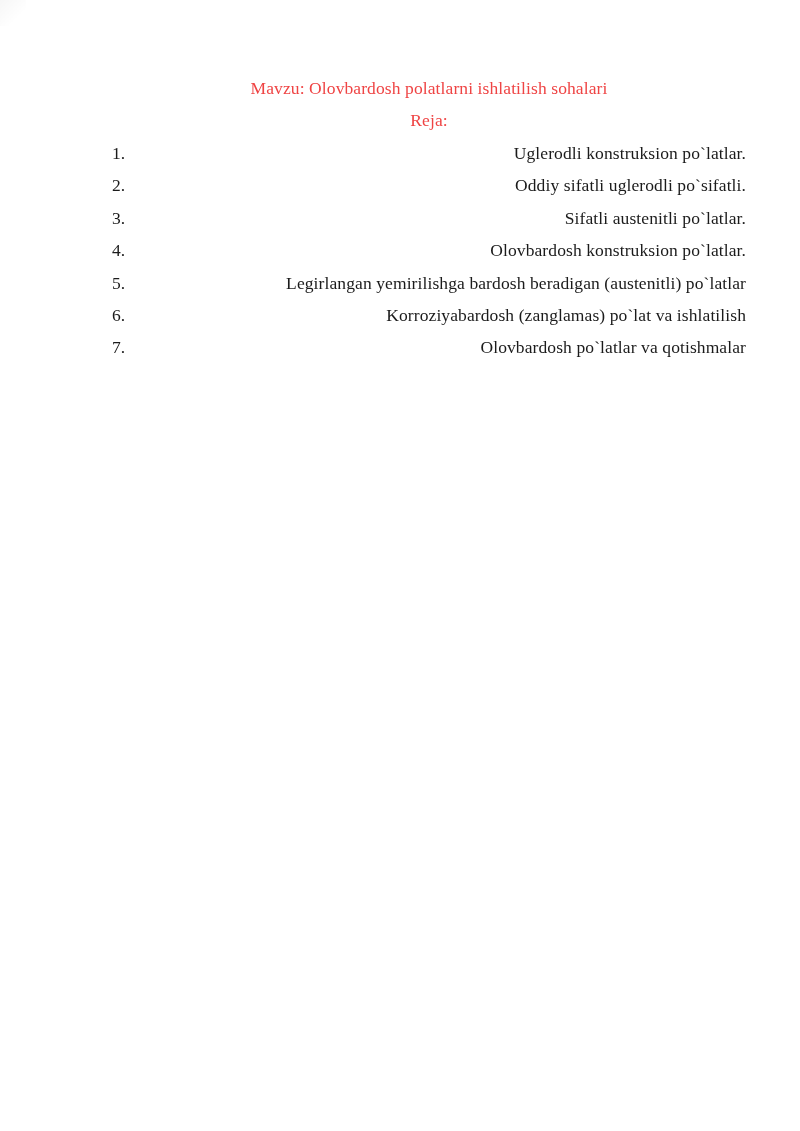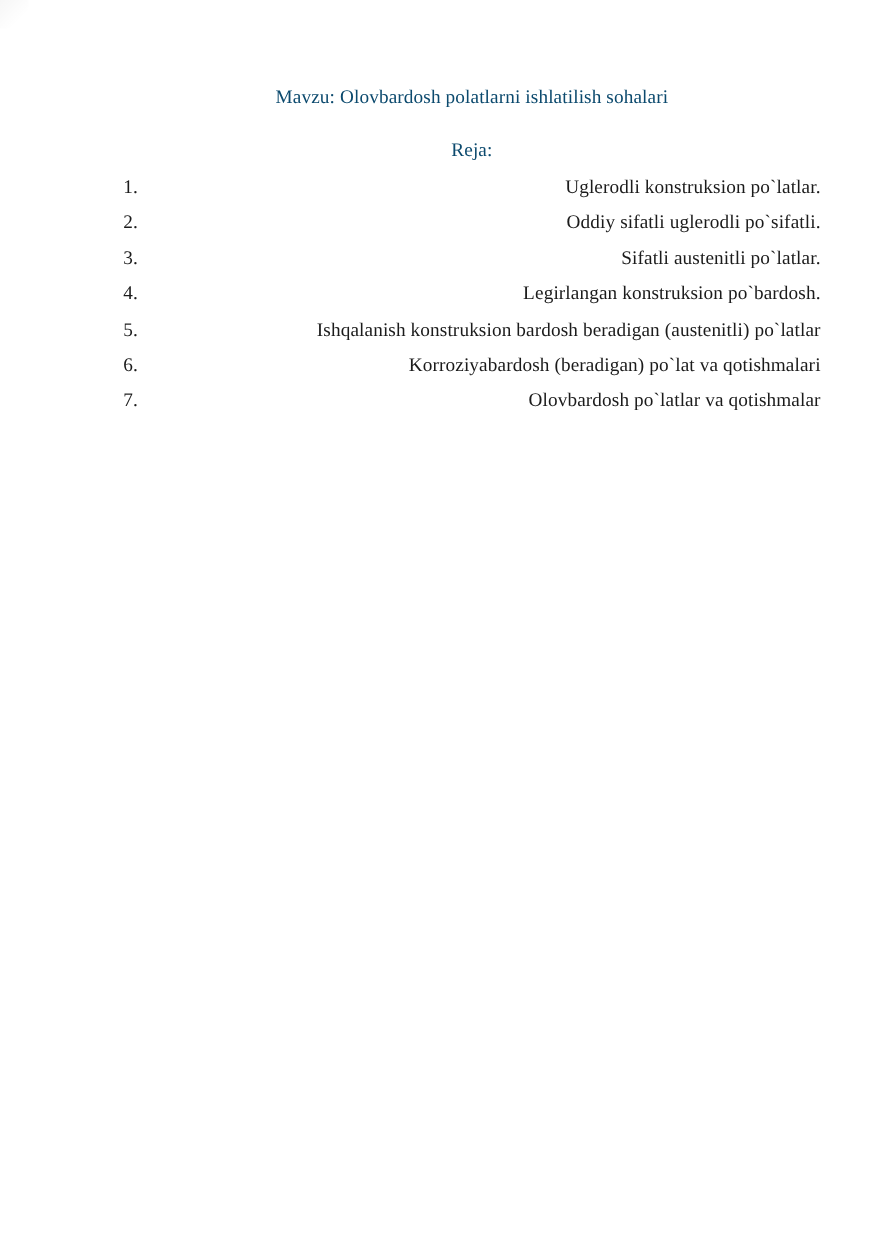--- a/index.html
+++ b/index.html
@@ -38,29 +38,29 @@
   .content {
     position: absolute;
     left: 112px;
     top: 72px;
     width: 634px;
   }
 
   .doc-title,
   .doc-subtitle {
     text-align: center;
-    color: #0c4a6e;
+    color: #ef4444;
     font-size: 17.5px;
     line-height: 32px;
     letter-spacing: 0.1px;
     white-space: nowrap;
   }
 
   .doc-subtitle {
-    margin-top: 16px;
+    margin-top: 0px;
   }
 
   .plan-list {
     margin: 0;
     padding: 0;
     list-style: none;
     margin-top: 1px;
   }
 
   .plan-item {
@@ -109,31 +109,31 @@
         <span class="plan-item-text">Oddiy sifatli uglerodli po`sifatli.</span>
       </li>
 
       <li class="plan-item">
         <span class="plan-item-number">3.</span>
         <span class="plan-item-text">Sifatli austenitli po`latlar.</span>
       </li>
 
       <li class="plan-item">
         <span class="plan-item-number">4.</span>
-        <span class="plan-item-text">Legirlangan konstruksion po`bardosh.</span>
+        <span class="plan-item-text">Olovbardosh konstruksion po`latlar.</span>
       </li>
 
       <li class="plan-item">
         <span class="plan-item-number">5.</span>
-        <span class="plan-item-text">Ishqalanish konstruksion bardosh beradigan (austenitli) po`latlar</span>
+        <span class="plan-item-text">Legirlangan yemirilishga bardosh beradigan (austenitli) po`latlar</span>
       </li>
 
       <li class="plan-item">
         <span class="plan-item-number">6.</span>
-        <span class="plan-item-text">Korroziyabardosh (beradigan) po`lat va qotishmalari</span>
+        <span class="plan-item-text">Korroziyabardosh (zanglamas) po`lat va ishlatilish</span>
       </li>
 
       <li class="plan-item">
         <span class="plan-item-number">7.</span>
         <span class="plan-item-text">Olovbardosh po`latlar va qotishmalar</span>
       </li>
 
     </ol>
 
   </div>

